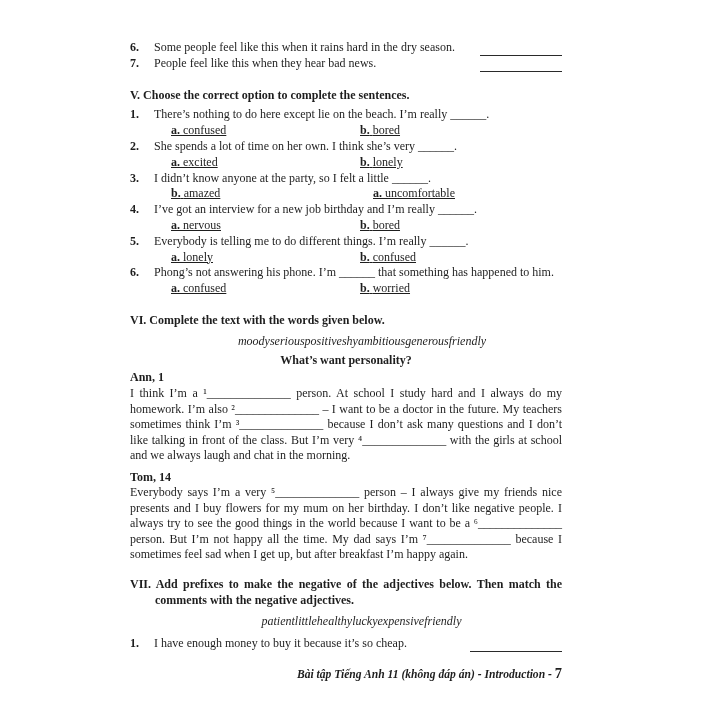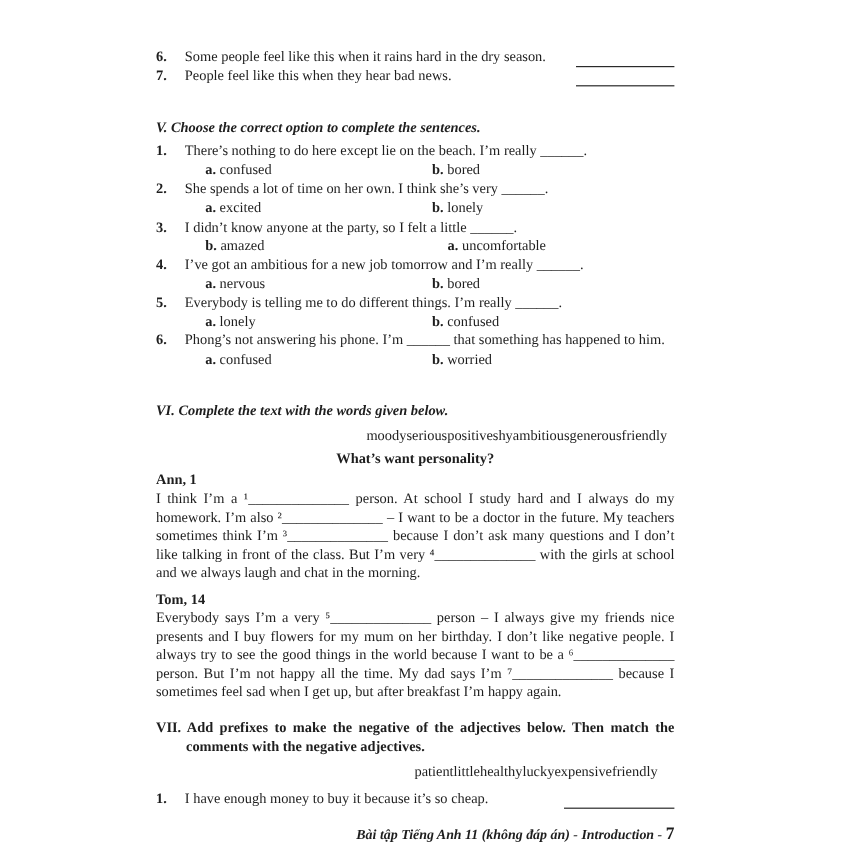--- a/index.html
+++ b/index.html
@@ -24,33 +24,34 @@
   .blankline {
     flex: 1 1 auto;
     max-width: 82px; min-width: 46px;
     margin-left: auto;
     border-bottom: 1.4px solid #2a2a2a;
     height: 0.85em;
     align-self: flex-end;
   }
   .blankline.wide { max-width: 92px; }
   .opts { display: flex; padding-left: 41px; }
-  .opt { flex: 0 0 auto; }
+  .opt { flex: 0 0 auto; text-decoration: underline; }
   .opt-a { width: 189px; }
   .opt-b { flex: 1 1 auto; }
   .olabel { font-weight: bold; }
-  .heading { font-weight: bold; margin-top: 27px; margin-bottom: 4px; font-style: italic; }
+  .heading { font-weight: bold; margin-top: 16px; margin-bottom: 4px; }
   .heading7 {
     font-weight: bold;
     margin-top: 14px; margin-bottom: 4px;
     padding-left: 25px; text-indent: -25px;
     text-align: justify;
   }
   .wordbank {
-    display: flex; justify-content: flex-end;
+    display: flex; justify-content: center;
+    font-style: italic;
     padding: 1px 6px 1px 38px;
     margin: 2px 0 2px 0;
   }
   .wordbank.second { padding: 1px 14px 1px 45px; margin: 4px 0 6px 0; }
   .center-title { font-weight: bold; text-align: center; margin: 2px 0; }
   .person-heading { font-weight: bold; margin-top: 2px; }
   .para { text-align: justify; line-height: 15.5px; }
   .footer {
     text-align: right;
     margin-top: 14px;
@@ -105,21 +106,21 @@
     <span class="qnum">3.</span>
     <span class="qtext">I didn’t know anyone at the party, so I felt a little ______.</span>
   </div>
   <div class="opts">
     <span class="opt opt-b"><span class="olabel">b.</span> <span>amazed</span></span>
     <span class="opt opt-a"><span class="olabel">a.</span> <span>uncomfortable</span></span>
   </div>
 
   <div class="q">
     <span class="qnum">4.</span>
-    <span class="qtext">I’ve got an ambitious for a new job tomorrow and I’m really ______.</span>
+    <span class="qtext">I’ve got an interview for a new job birthday and I’m really ______.</span>
   </div>
   <div class="opts">
     <span class="opt opt-a"><span class="olabel">a.</span> <span>nervous</span></span>
     <span class="opt opt-b"><span class="olabel">b.</span> <span>bored</span></span>
   </div>
 
   <div class="q">
     <span class="qnum">5.</span>
     <span class="qtext">Everybody is telling me to do different things. I’m really ______.</span>
   </div>

